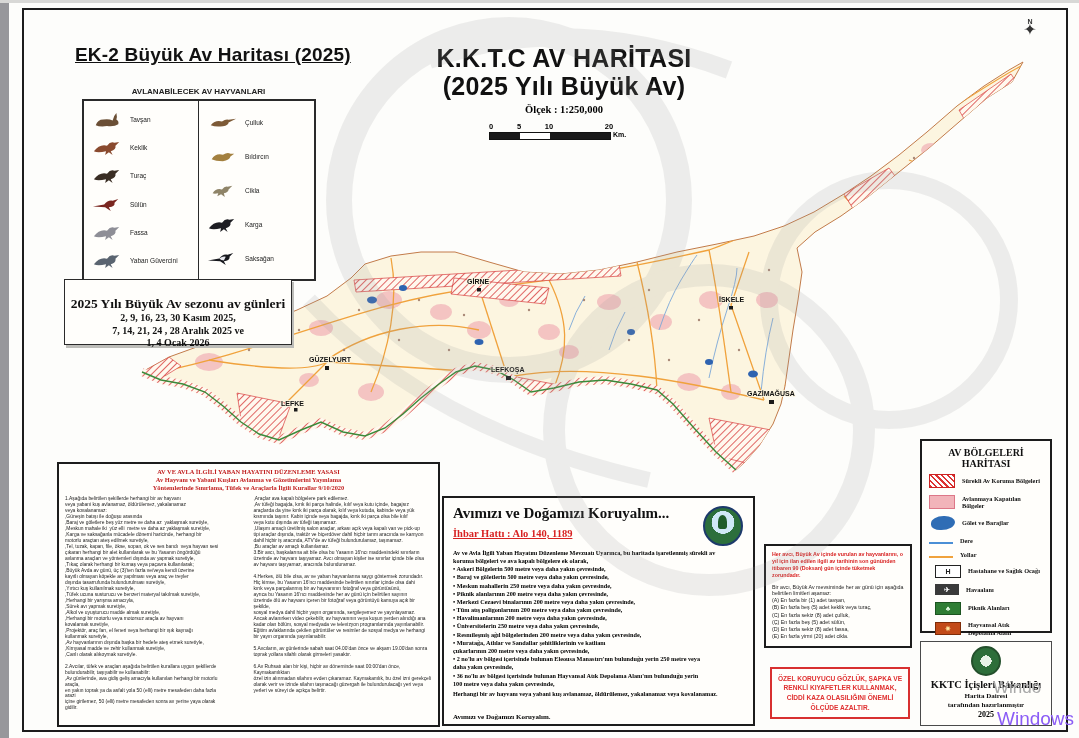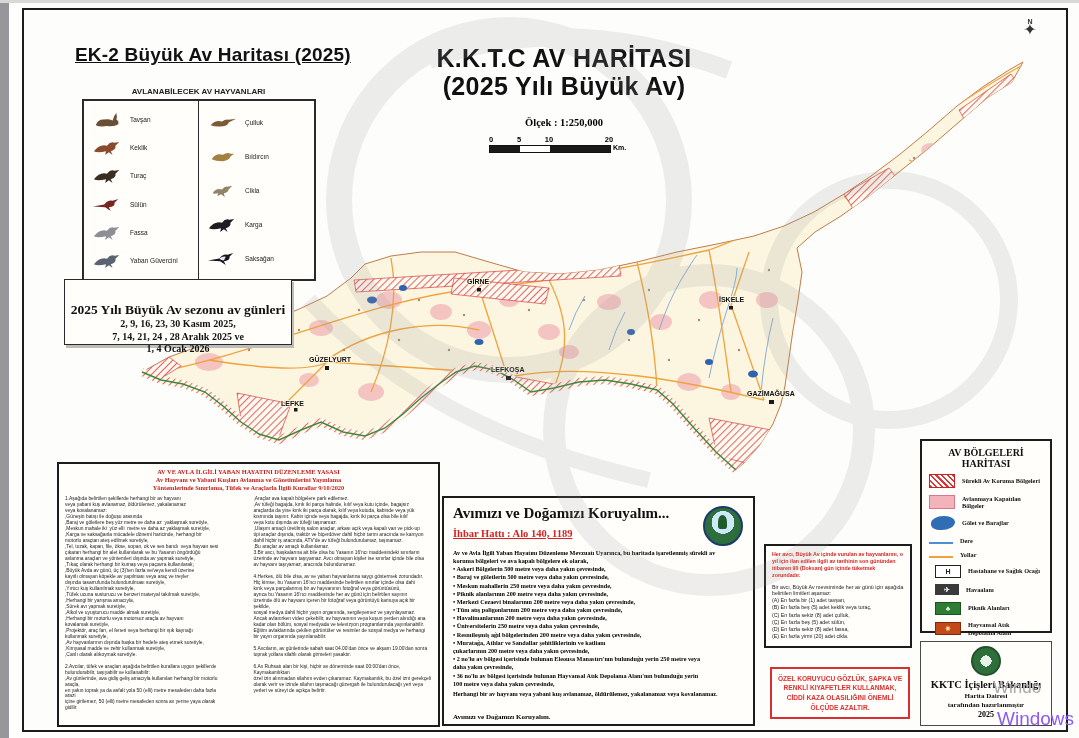--- a/index.html
+++ b/index.html
@@ -14,27 +14,27 @@
   
   #ek-title{left:66px;top:44px;font-size:19px;font-weight:bold;text-decoration:underline;color:#111;letter-spacing:.2px;}
   #animals-title{left:82px;top:87px;width:215px;text-align:center;font-size:8px;font-weight:bold;color:#222;}
   #animals-box{left:73px;top:99px;width:230px;height:178px;border:2px solid #2a2a2a;display:flex;}
   .an-col{width:50%;height:100%;display:flex;flex-direction:column;justify-content:space-around;padding:4px 0;box-sizing:border-box;}
   .an-col.first{border-right:1.5px solid #2a2a2a;}
   .an-row{display:flex;align-items:center;gap:8px;padding-left:8px;}
   .an-ic{width:30px;height:19px;flex:0 0 30px;}
   .an-lb{font-size:6.5px;color:#222;}
   #season-box{left:55px;top:279px;width:228px;height:66px;border:1.8px solid #2a2a2a;box-shadow:2px 3px 0 #bdbdb9;
-      text-align:center;font-family:"Liberation Serif",serif;color:#111;padding-top:22px;box-sizing:border-box;}
+      text-align:center;font-family:"Liberation Serif",serif;color:#111;padding-top:16px;box-sizing:border-box;}
   #season-box .t{font-size:13.5px;font-weight:bold;}
   #season-box .d{font-size:10px;font-weight:bold;line-height:1.25;}
   
   #map-title{left:405px;top:44px;width:300px;text-align:center;z-index:3;background:transparent;}
   #map-title .l1,#map-title .l2{font-size:25px;font-weight:bold;color:#111;line-height:1.12;letter-spacing:.3px;}
-  #map-title .sc{font-size:10.5px;font-weight:bold;font-family:"Liberation Serif",serif;margin-top:17px;}
+  #map-title .sc{font-size:10.5px;font-weight:bold;font-family:"Liberation Serif",serif;margin-top:4px;}
   #scalebar{margin:7px auto 0;width:150px;position:relative;height:22px;}
   #scalebar .ticks{position:relative;height:9px;font-size:7.5px;font-weight:bold;}
   #scalebar .tk{position:absolute;top:0;transform:translateX(-50%);}
   #scalebar .bar{position:absolute;left:0;top:10px;height:6px;width:120px;border:1px solid #111;display:flex;}
   #scalebar .s1{width:25%;background:#1a1a1a;}
   #scalebar .s2{width:25%;background:#fff;}
   #scalebar .s3{width:50%;background:#1a1a1a;}
   #scalebar .km{position:absolute;left:124px;top:9px;font-size:7px;font-weight:bold;}
   
   #law-box{left:48px;top:462px;width:383px;height:265px;border:2px solid #1c1c1c;padding:4px 6px;box-sizing:border-box;}

